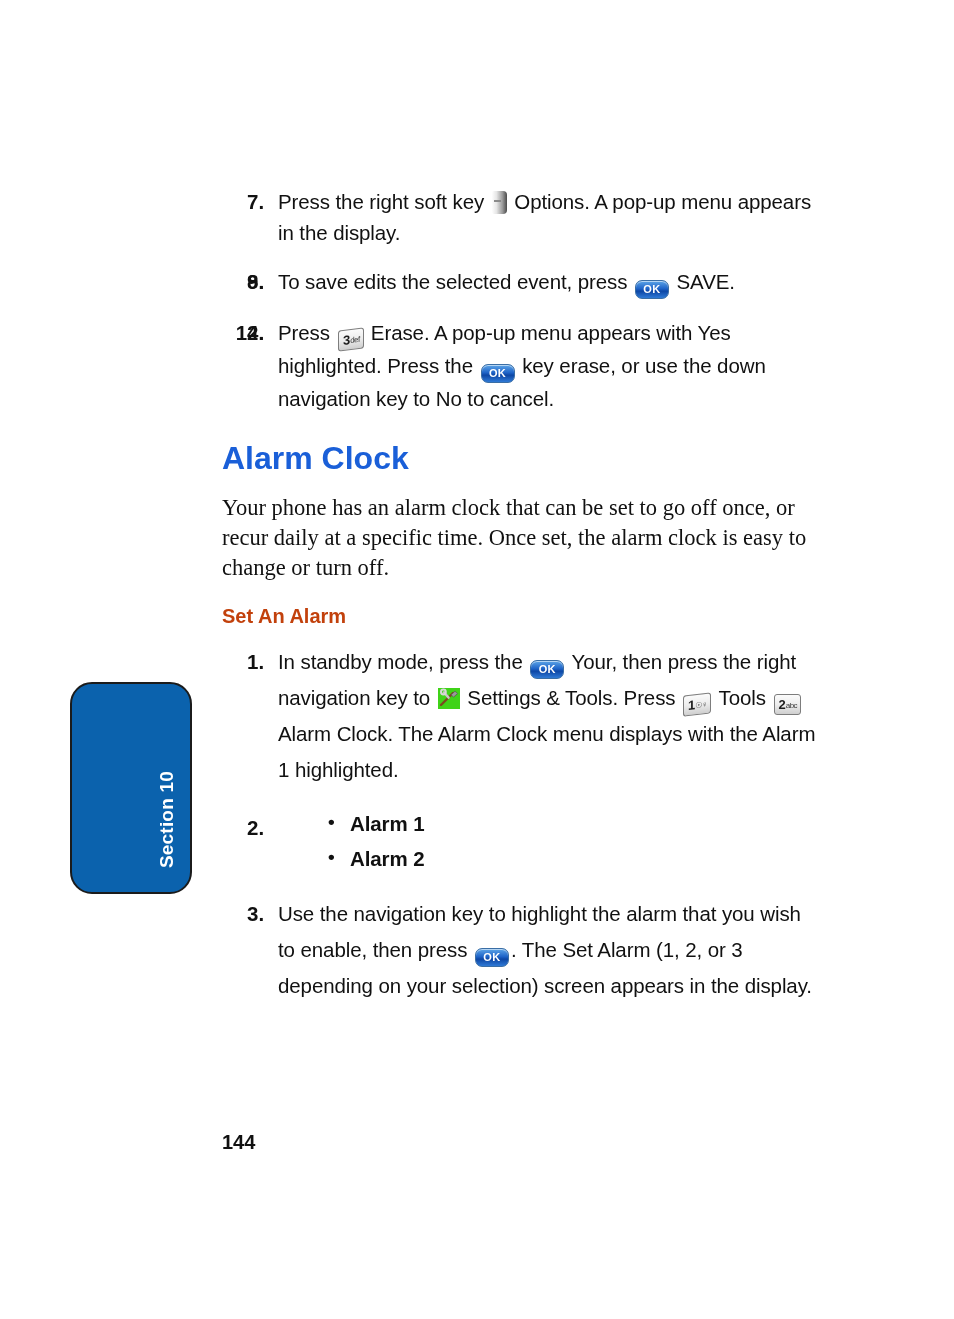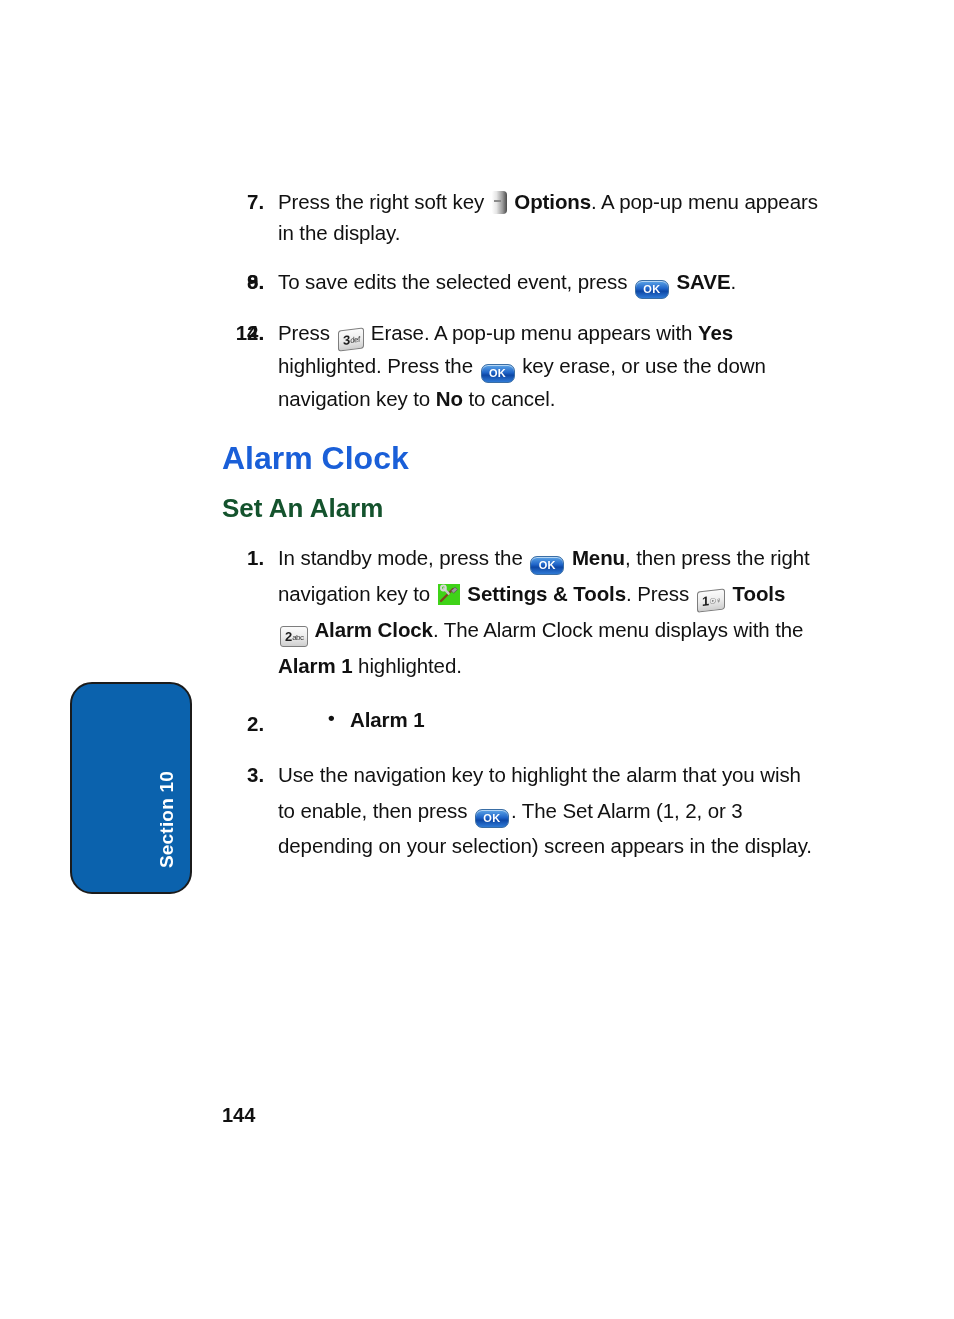--- a/index.html
+++ b/index.html
@@ -69,43 +69,43 @@
   .step-num {
     position: absolute;
     left: 0;
     top: 0;
     width: 42px;
     text-align: right;
     font-weight: bold;
   }
   .step.loose { line-height: 1.75; margin-bottom: 22px; }
 
-  b, strong { font-weight: bold; }
+  b, strong { font-weight: normal; }
 
   
   h1.chapter {
     font-family: "Liberation Sans Narrow", "Liberation Sans", sans-serif;
     font-size: 32px;
     font-weight: bold;
     color: #1a5fd8;
     margin: 26px 0 16px 0;
     letter-spacing: 0px;
   }
   p.body-serif {
     font-family: "Liberation Serif", "DejaVu Serif", serif;
     font-size: 22.5px;
     line-height: 1.33;
     margin: 0 0 22px 0;
     color: #111111;
   }
   h2.sub {
     font-family: "Liberation Sans Narrow", "Liberation Sans", sans-serif;
-    font-size: 26px;
-    font-weight: bold;
-    color: #14532d;
+    font-size: 20px;
+    font-weight: bold;
+    color: #c2410c;
     margin: 0 0 16px 0;
   }
 
   
   .bullets {
     list-style: none;
     margin: 6px 0 14px 0;
     padding: 0 0 0 50px;
   }
   .bullets li {
@@ -122,21 +122,21 @@
     position: absolute;
     left: 0;
     top: -1px;
     font-size: 19px;
   }
 
   
   .page-num {
     position: absolute;
     left: 222px;
-    top: 1104px;
+    top: 1131px;
     font-family: "Liberation Sans Narrow", "Liberation Sans", sans-serif;
     font-weight: bold;
     font-size: 20px;
     color: #111111;
   }
 
   
   .key {
     display: inline-block;
     vertical-align: -4px;
@@ -246,32 +246,34 @@
   <ol class="steps" id="steps-top">
       <li class="step"><span class="step-num">7.</span><span>Press the right soft key <span class="key key-softright"></span><b> Options</b>. A pop-up menu appears in the display.</span></li>
       <li class="step"><span class="step-num">8.</span></li>
       <li class="step"><span class="step-num">9.</span><span>To save edits the selected event, press <span class="key key-ok">OK</span><b> SAVE</b>.</span></li>
       <li class="step"><span class="step-num">14.</span></li>
       <li class="step"><span class="step-num">2.</span><span>Press <span class="key key-num k3">3<span class="sub">def</span></span> Erase. A pop-up menu appears with <b>Yes</b> highlighted. Press the <span class="key key-ok">OK</span> key erase, or use the down navigation key to <b>No</b> to cancel.</span></li>
     </ol>
 
   <h1 class="chapter">Alarm Clock</h1>
 
+  <p class="body-serif">Your phone has an alarm clock that can be set to go off once, or recur daily at a specific time. Once set, the alarm clock is easy to change or turn off.</p>
 
   <h2 class="sub">Set An Alarm</h2>
 
   <ol class="steps" id="steps-bottom">
-      <li class="step loose"><span class="step-num">1.</span><span>In standby mode, press the <span class="key key-ok">OK</span><b> Menu</b>, then press the right navigation key to <span class="key key-tools"><svg width="22" height="21" viewBox="0 0 22 21">
+      <li class="step loose"><span class="step-num">1.</span><span>In standby mode, press the <span class="key key-ok">OK</span><b> Your</b>, then press the right navigation key to <span class="key key-tools"><svg width="22" height="21" viewBox="0 0 22 21">
               <rect width="22" height="21" fill="#3fd318"></rect>
               <path d="M3 17 L15 5" stroke="#7a4a1e" stroke-width="2.4" stroke-linecap="round"></path>
               <path d="M17 3.2 L19.5 5.6 L15.5 9.2 L13.2 6.8 Z" fill="#9a9a9a" stroke="#555" stroke-width="0.7"></path>
               <path d="M6 4.5 L10.5 9.5" stroke="#c9c9c9" stroke-width="2.6" stroke-linecap="round"></path>
               <circle cx="5.4" cy="4" r="2.4" fill="none" stroke="#d8d8d8" stroke-width="2"></circle>
             </svg></span><b> Settings &amp; Tools</b>. Press <span class="key key-num k1">1<span class="sub">☉♀</span></span><b> Tools </b><span class="key key-num k2">2<span class="sub">abc</span></span><b> Alarm Clock</b>. The Alarm Clock menu displays with the <b>Alarm 1</b> highlighted.</span></li>
       <li class="step loose"><span class="step-num">2.</span><ul class="bullets">
           <li>Alarm 1</li>
+          <li>Alarm 2</li>
         </ul></li>
       <li class="step loose"><span class="step-num">3.</span><span>Use the navigation key to highlight the alarm that you wish to enable, then press <span class="key key-ok">OK</span>. The Set Alarm (1, 2, or 3 depending on your selection) screen appears in the display.</span></li>
     </ol>
 
 </div>
 
 <div class="page-num">144</div>
 
 </body></html>

